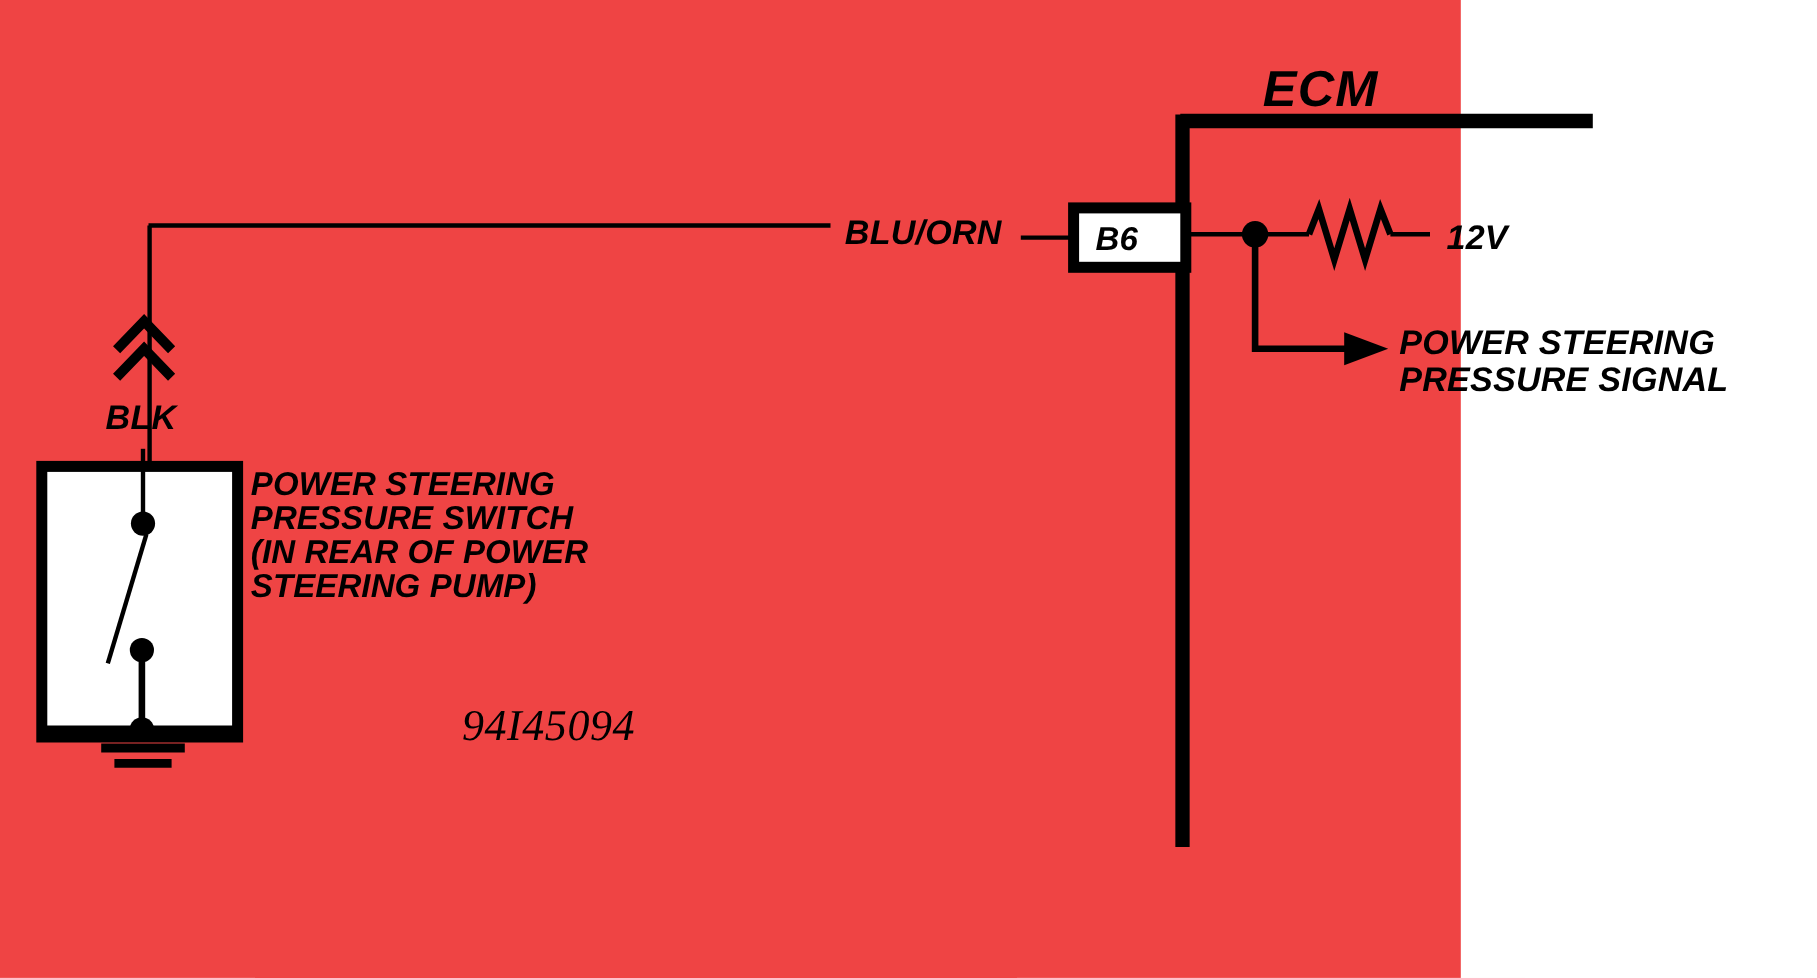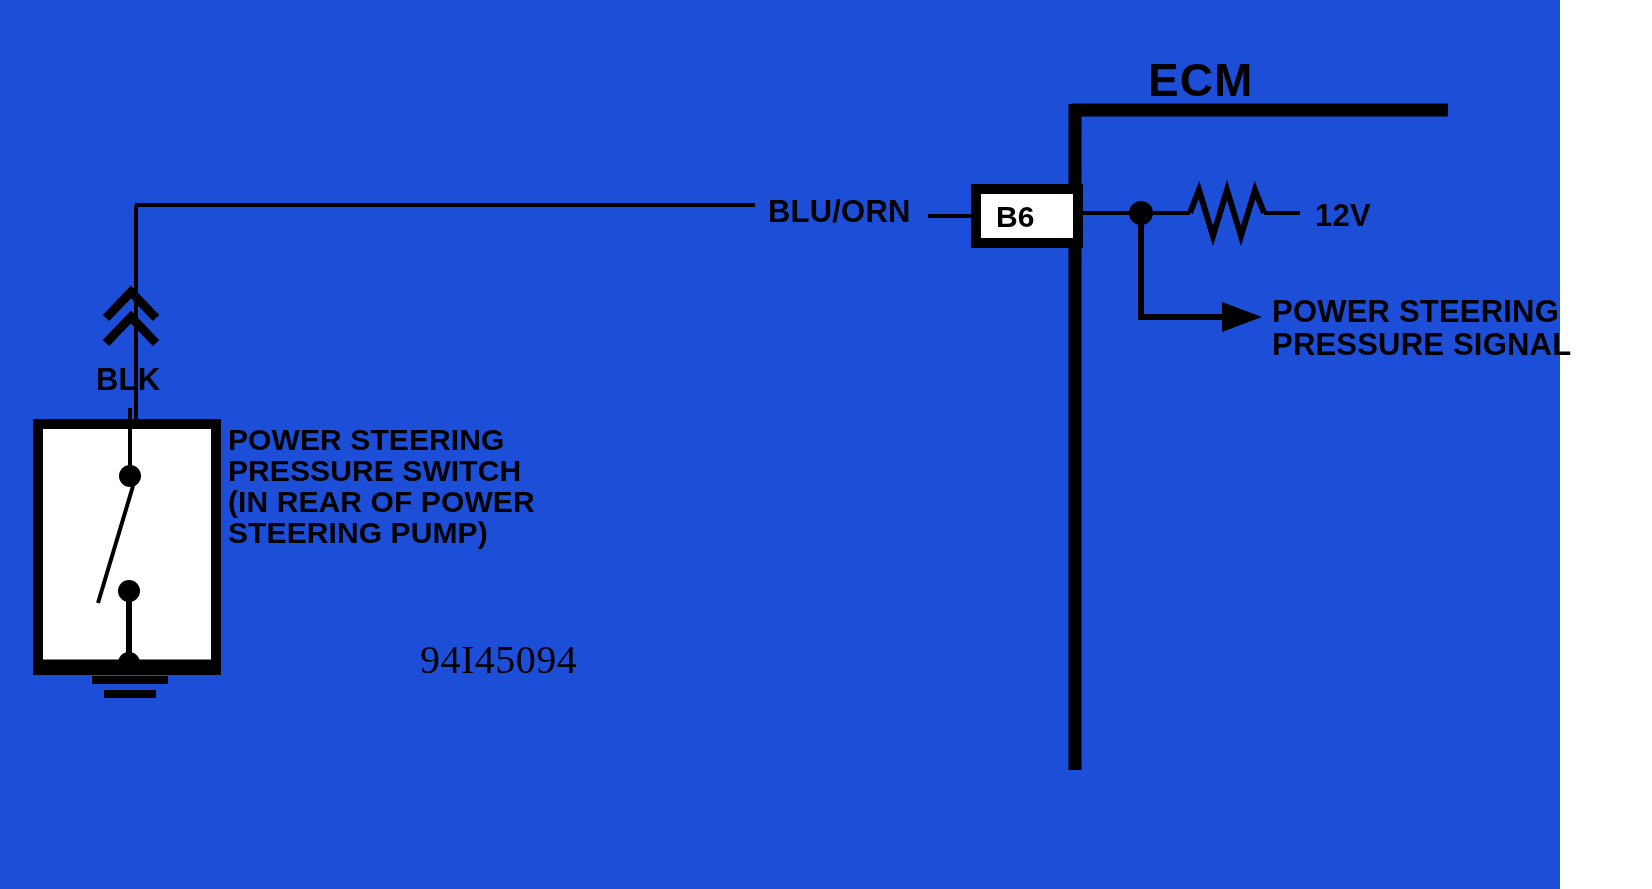--- a/index.html
+++ b/index.html
@@ -8,23 +8,24 @@
     background: #ffffff;
   }
   body {
     width: 1652px;
     height: 889px;
     font-family: "Liberation Sans", sans-serif;
     overflow: hidden;
   }
   #diagram-root {
     position: relative;
-    width: 1560px;
+    width: 1328px;
     height: 889px;
-    background: #1d4ed8;
+    background: #ef4444;
+    font-style: italic;
   }
   svg#wiring-svg {
     position: absolute;
     top: 0;
     left: 0;
     width: 1652px;
     height: 889px;
     display: block;
   }
   .wire {

